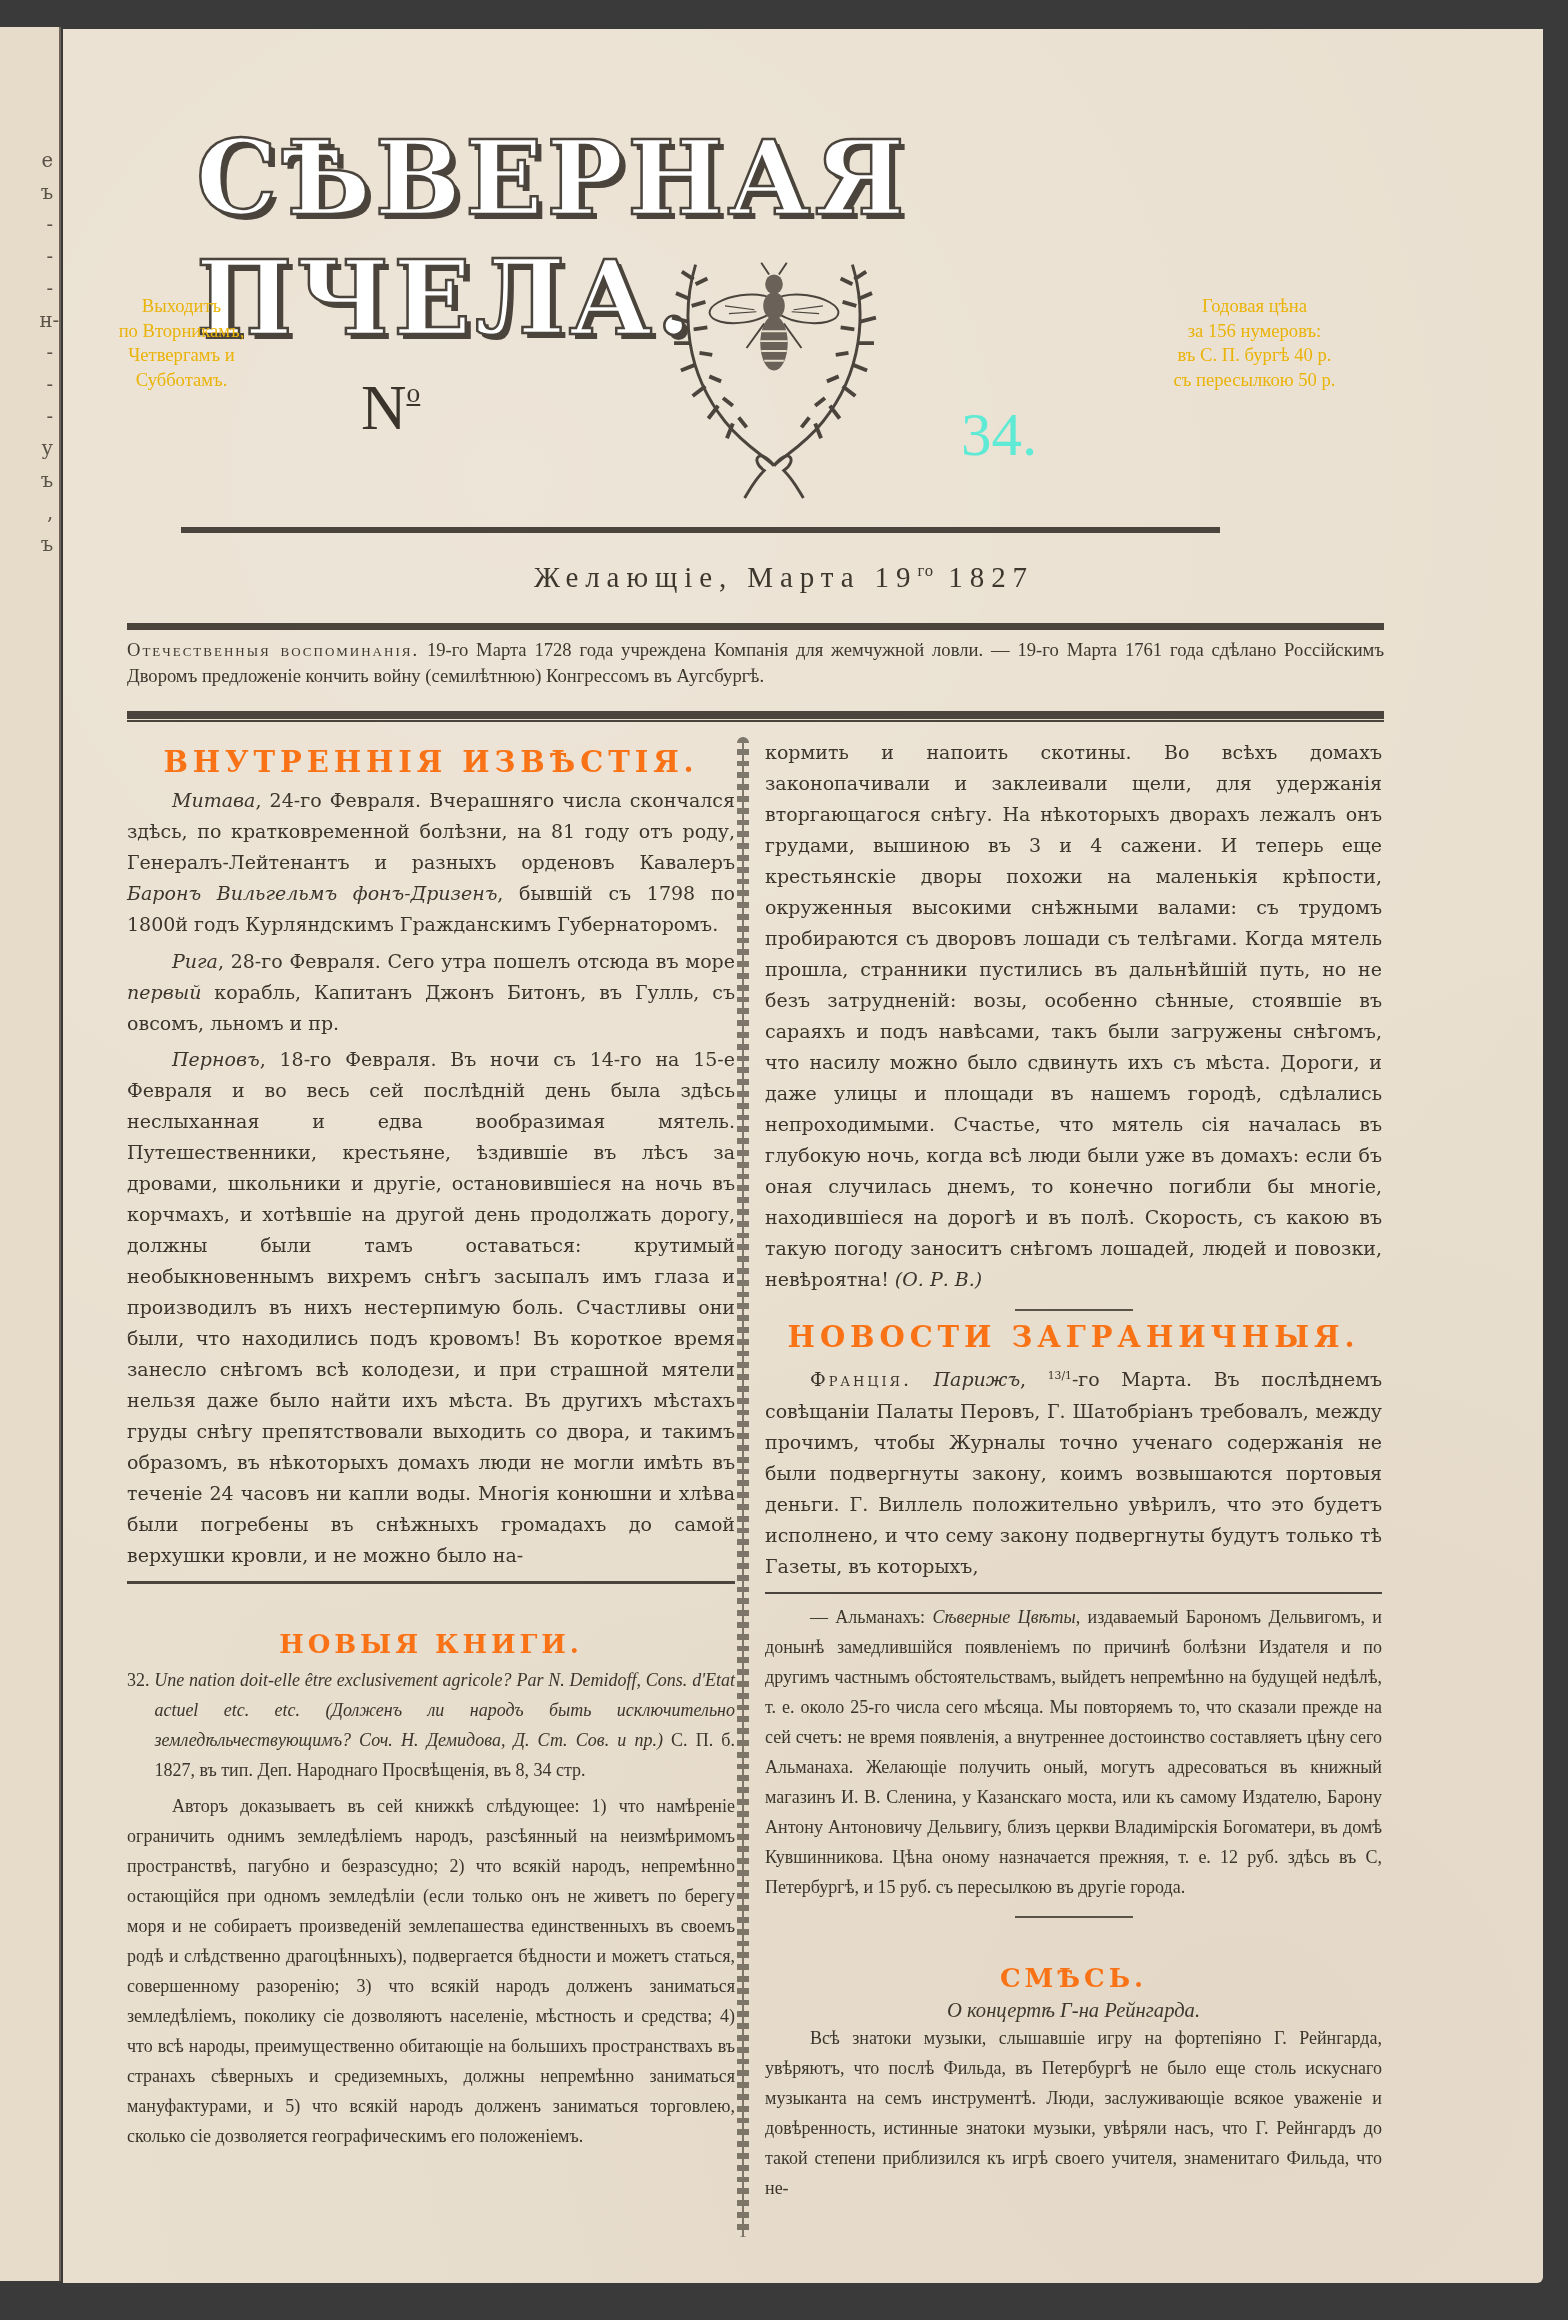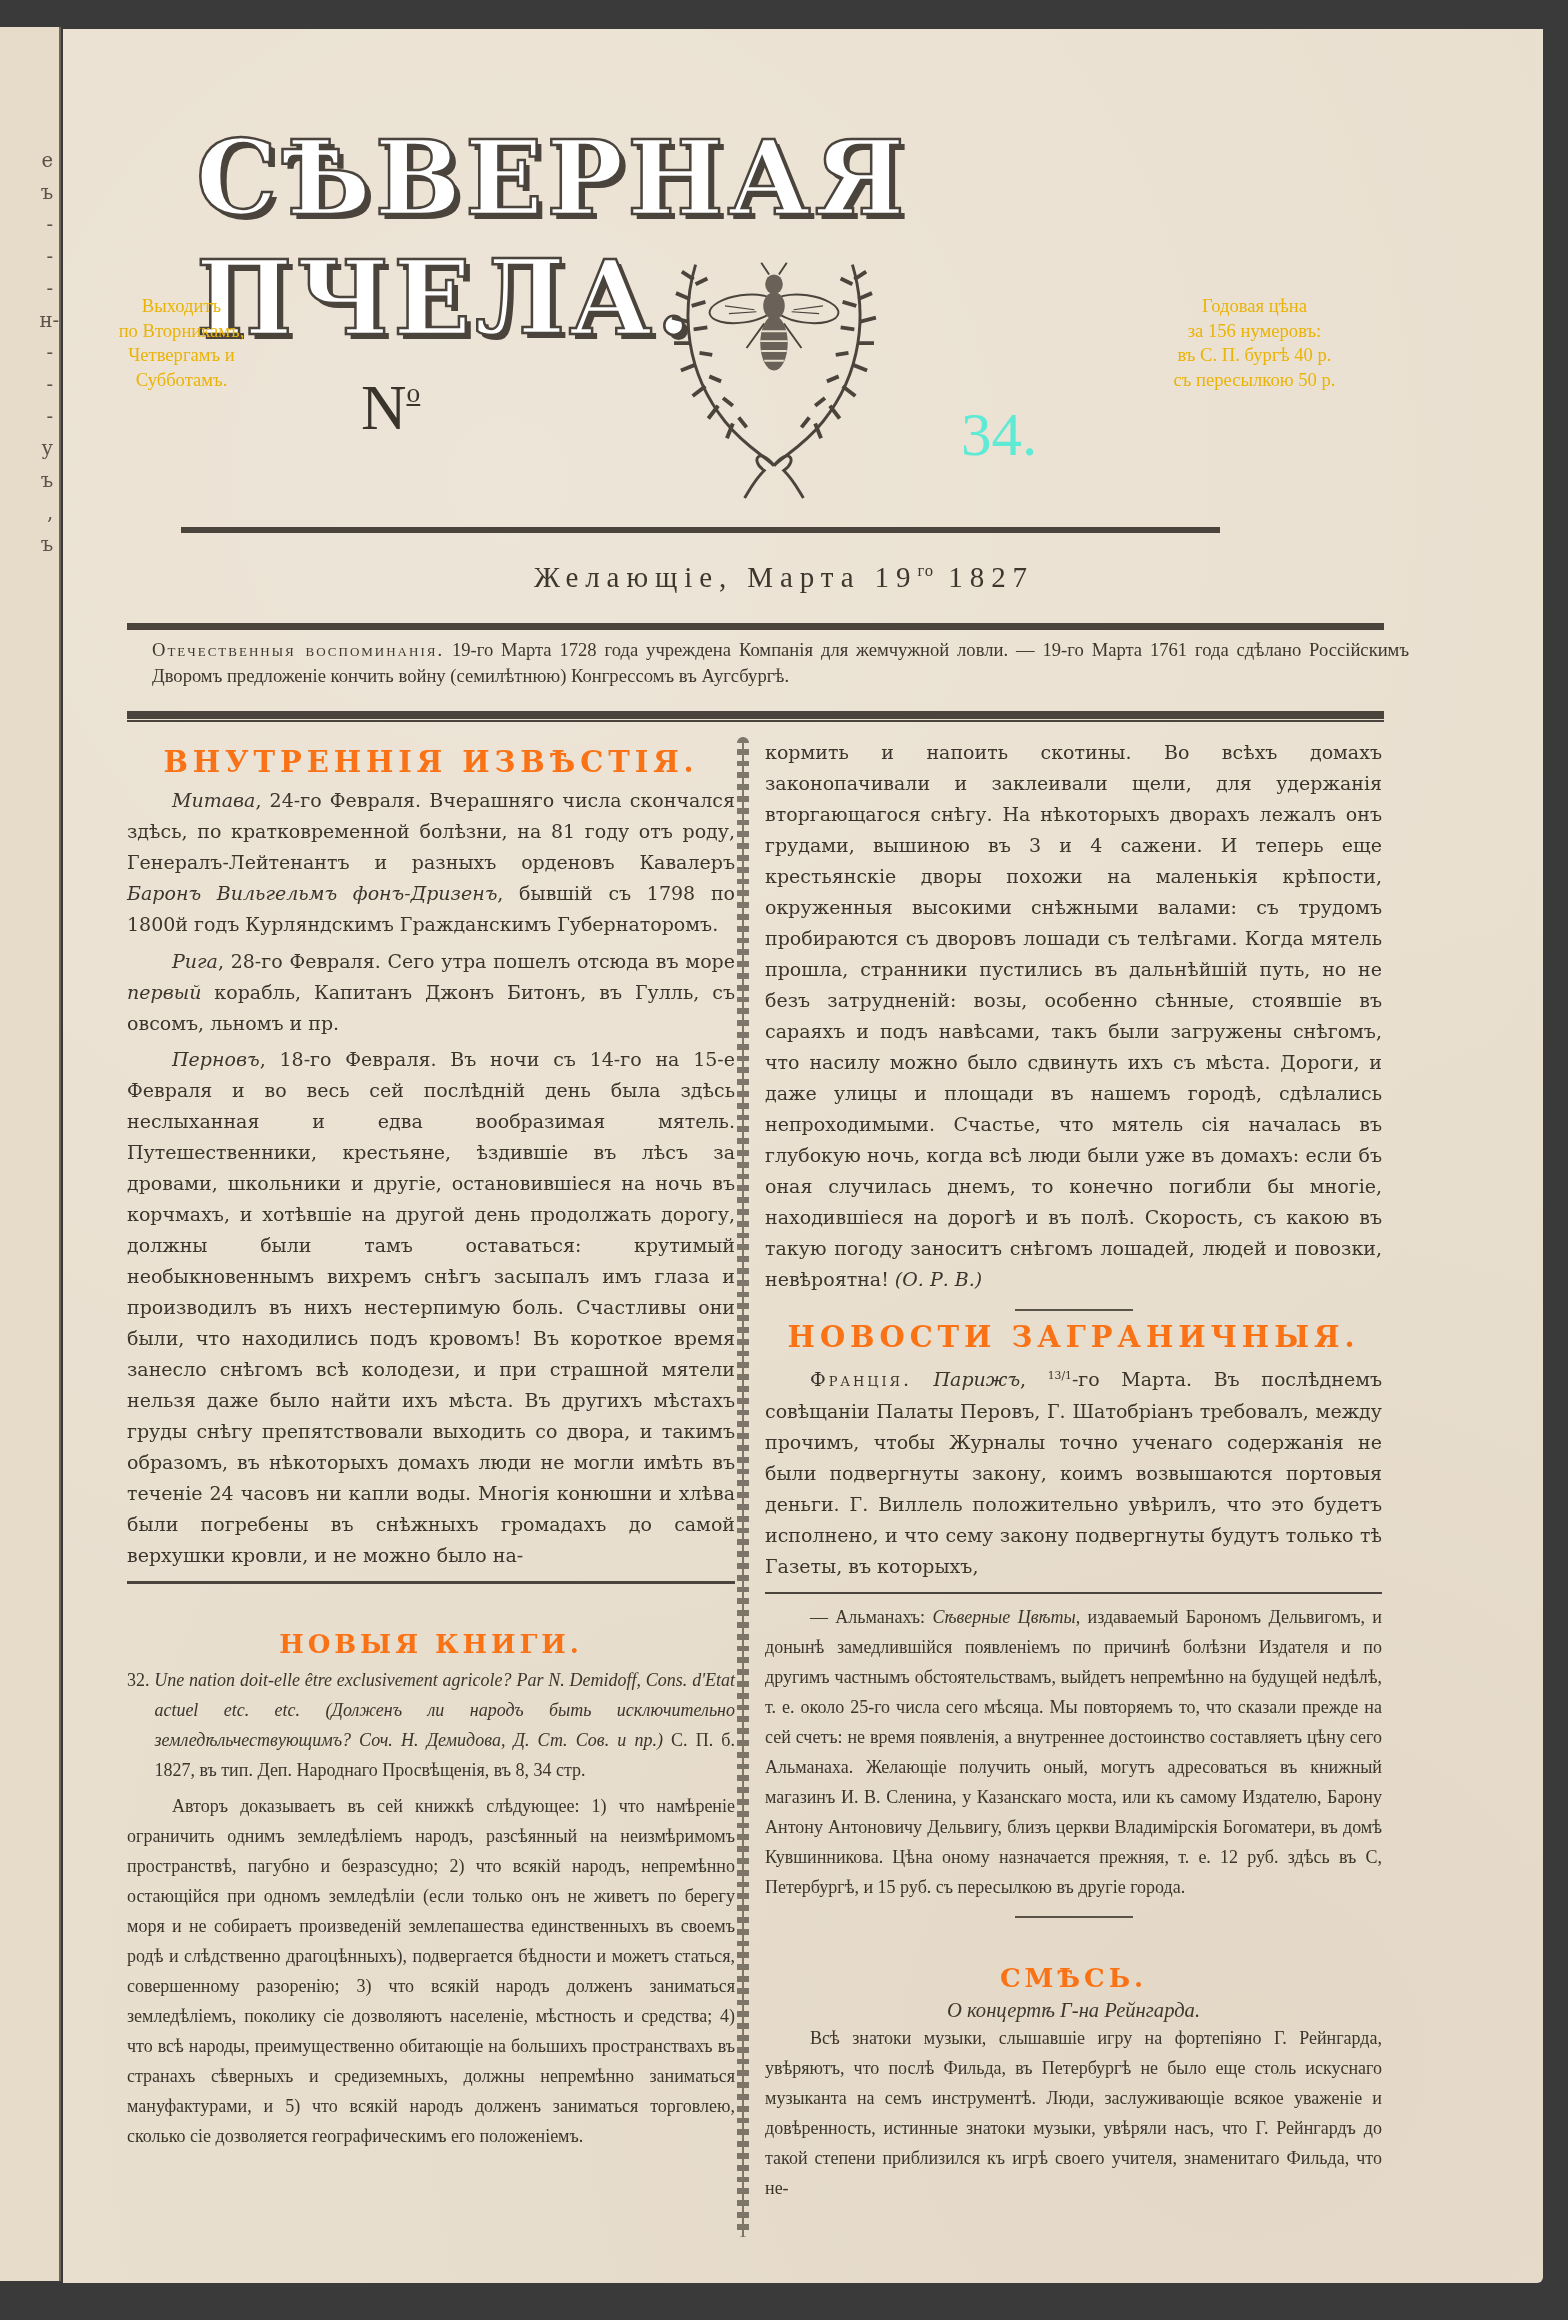--- a/index.html
+++ b/index.html
@@ -29,21 +29,21 @@
 
     .rule { position: absolute; background: #4a443c; }
     .rule-top { left: 181px; top: 527px; width: 1039px; height: 5.9px; }
     .rule-dateline { left: 127px; top: 623px; width: 1257px; height: 6.9px; }
     .rule-sub-a { left: 127px; top: 711px; width: 1257px; height: 7.8px; }
     .rule-sub-b { left: 127px; top: 720px; width: 1257px; height: 2px; }
 
     .dateline { position: absolute; left: 0; top: 561px; width: 1568px; text-align: center; font-family: "Liberation Serif", serif; font-size: 29px; letter-spacing: 6.9px; color: #3d372e; }
     .dateline sup { font-size: 16.7px; letter-spacing: 1px; text-align: center; }
 
-    .memorial { position: absolute; left: 127px; top: 637px; width: 1257px; font-family: "Liberation Serif", serif; font-size: 18.6px; line-height: 25.5px; color: #3d372e; text-align: justify; margin-left: 25px; }
+    .memorial { position: absolute; left: 127px; top: 637px; width: 1257px; font-family: "Liberation Serif", serif; font-size: 18.6px; line-height: 25.5px; color: #3d372e; text-align: justify; }
     .memorial .lead { letter-spacing: 2px; font-variant: small-caps; }
 
     .col { position: absolute; font-family: "DejaVu Serif", serif; color: #3b352c; }
     .col-left { left: 127px; top: 737px; width: 608px; }
     .col-right { left: 765px; top: 737px; width: 617px; }
     .col-divider { position: absolute; left: 737px; top: 737px; width: 11.8px; height: 1500px;
                    background: repeating-linear-gradient(to bottom, #5a5348 0 5.9px, transparent 5.9px 11.8px); border-radius: 5.9px; opacity: 0.75; }
     .col-divider::after { content: ""; position: absolute; left: 4.9px; top: 0; width: 2px; height: 100%; background: #5a5348; }
 
     .section-head { text-align: center; font-family: "DejaVu Serif", serif; font-weight: bold; font-size: 29px; letter-spacing: 4.9px; color: #f97316; margin: 7.8px 0 5.9px; }

